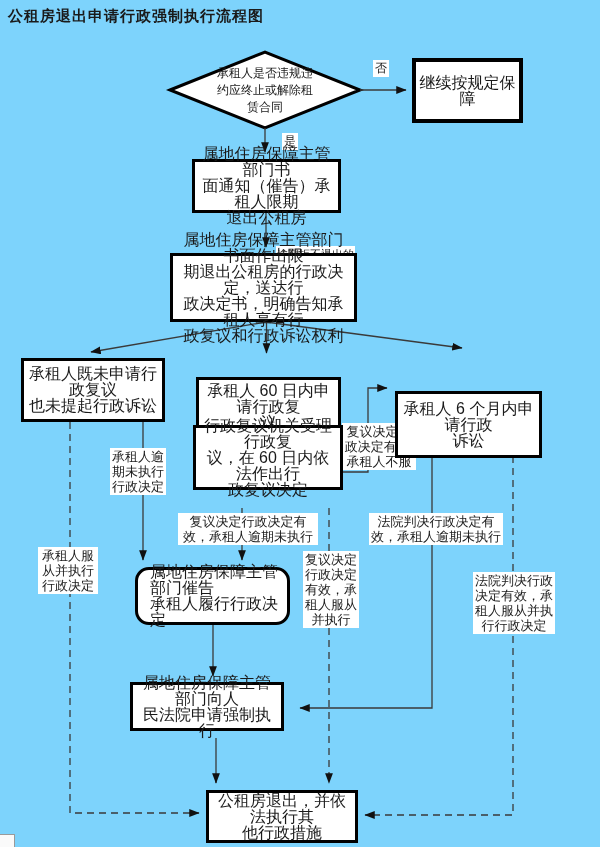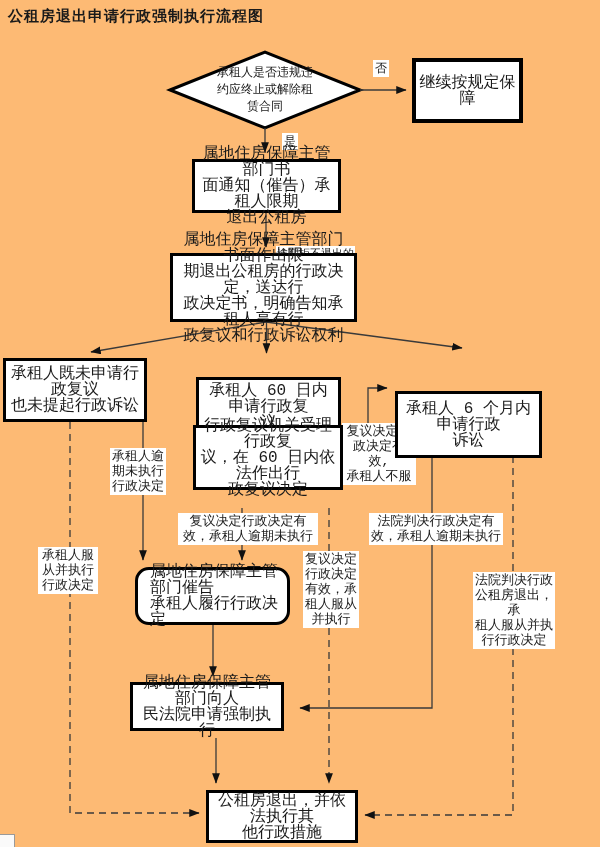--- a/index.html
+++ b/index.html
@@ -1,17 +1,17 @@
 <!DOCTYPE html>
 <html><head>
 <meta charset="utf-8">
 <style>
   html,body{margin:0;padding:0;background:#fff;}
-  #stage{position:relative;width:600px;height:847px;background:#fdba74;overflow:hidden;
-         font-family:Liberation Mono, monospace;color:#1a1a1a;}
+  #stage{position:relative;width:600px;height:847px;background:#7dd3fc;overflow:hidden;
+         font-family:Liberation Sans, sans-serif;color:#1a1a1a;}
   #stage svg{position:absolute;left:0;top:0;}
   .title{position:absolute;left:8px;top:7px;font-size:15px;font-weight:bold;letter-spacing:1px;}
   .node{position:absolute;box-sizing:border-box;border:3px solid #000;background:#fff;
         display:flex;align-items:center;justify-content:center;text-align:center;
         font-size:16px;line-height:16px;white-space:pre-line;padding:2px 3px;}
   .node.thick{border-width:4px;}
   .node.leftalign{justify-content:flex-start;text-align:left;padding-left:12px;border-radius:14px;}
   .dtext{position:absolute;display:flex;align-items:center;justify-content:center;
          text-align:center;font-size:12px;line-height:17px;white-space:pre-line;}
   .elabel{position:absolute;background:#fff;font-size:13px;line-height:15px;
@@ -71,37 +71,37 @@
 政决定有效,
 承租人不服</div>
   <div class="elabel" style="left:303px;top:551px;width:54px;">复议决定
 行政决定
 有效，承
 租人服从
 并执行</div>
   <div class="elabel" style="left:369px;top:513px;width:132px;">法院判决行政决定有
 效，承租人逾期未执行</div>
   <div class="elabel" style="left:473px;top:572px;width:80px;">法院判决行政
-公租房退出，承
+决定有效，承
 租人服从并执
 行行政决定</div>
 
   <div class="dtext" style="left:190px;top:62px;width:150px;height:56px;">承租人是否违规违
 约应终止或解除租
 赁合同</div>
 
   <div class="node thick" style="left:412px;top:58px;width:111px;height:65px;">继续按规定保障</div>
   <div class="node" style="left:192px;top:159px;width:149px;height:54px;">属地住房保障主管部门书
 面通知（催告）承租人限期
 退出公租房</div>
   <div class="node" style="left:170px;top:253px;width:187px;height:69px;">属地住房保障主管部门书面作出限
 期退出公租房的行政决定，送达行
 政决定书，明确告知承租人享有行
 政复议和行政诉讼权利</div>
-  <div class="node" style="left:3px;top:358px;width:144px;height:64px;">承租人既未申请行政复议
+  <div class="node" style="left:21px;top:358px;width:144px;height:64px;">承租人既未申请行政复议
 也未提起行政诉讼</div>
   <div class="node" style="left:196px;top:359px;width:145px;height:59px;margin-top:18px;">承租人 60 日内申请行政复
 议</div>
   <div class="node" style="left:395px;top:353px;width:147px;height:67px;margin-top:38px;">承租人 6 个月内申请行政
 诉讼</div>
   <div class="node" style="left:193px;top:425px;width:150px;height:65px;">行政复议机关受理行政复
 议，在 60 日内依法作出行
 政复议决定</div>
   <div class="node leftalign" style="left:135px;top:567px;width:155px;height:58px;">属地住房保障主管部门催告
 承租人履行行政决定</div>

